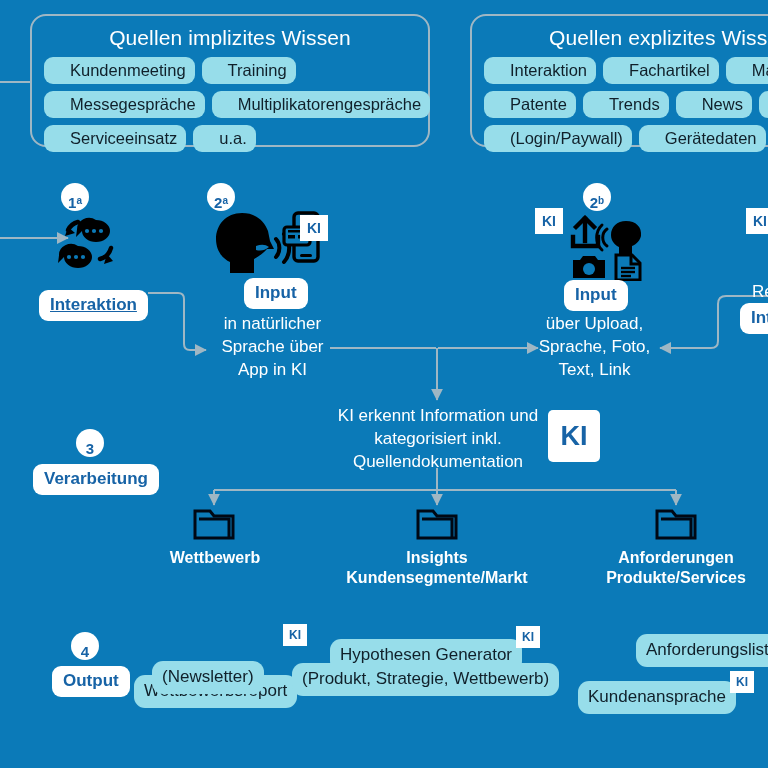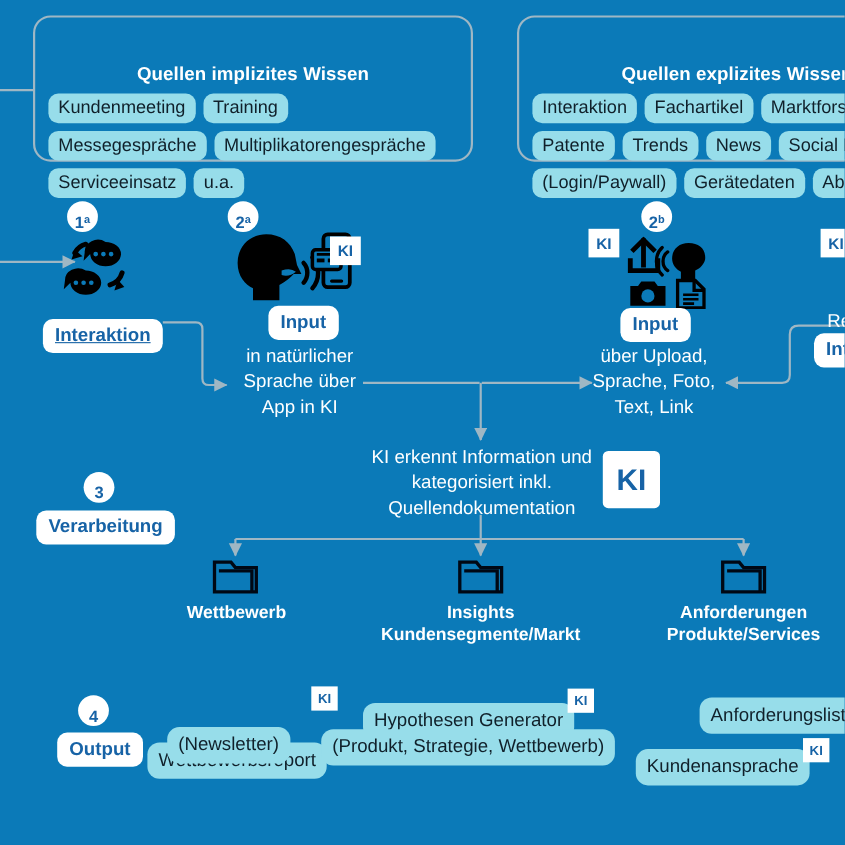--- a/index.html
+++ b/index.html
@@ -22,40 +22,39 @@
 
   
   .panel {
     position: absolute;
     box-sizing: border-box;
     border: 2px solid #9fb7c4;
     border-radius: 16px;
     padding: 10px 12px 12px 12px;
   }
   .panel-title {
-    font-size: 17px;
-    font-weight: bold;
+    font-size: 21px;
+    font-weight: normal;
     text-align: center;
     color: #ffffff;
     white-space: nowrap;
     margin-bottom: 7px;
     letter-spacing: .1px;
-    margin-top: 32px;
   }
   .chip-row {
     display: flex;
     flex-wrap: nowrap;
     gap: 7px;
     margin-bottom: 7px;
   }
   .chip {
     background: #97ddea;
     color: #10202a;
     border-radius: 9px;
-    padding: 3px 9px 4px 9px;
+    padding: 3px 9px 4px 26px;
     font-size: 16.5px;
     line-height: 20px;
     white-space: nowrap;
   }
 
   
   .step-badge {
     position: absolute;
     width: 28px;
     height: 28px;

